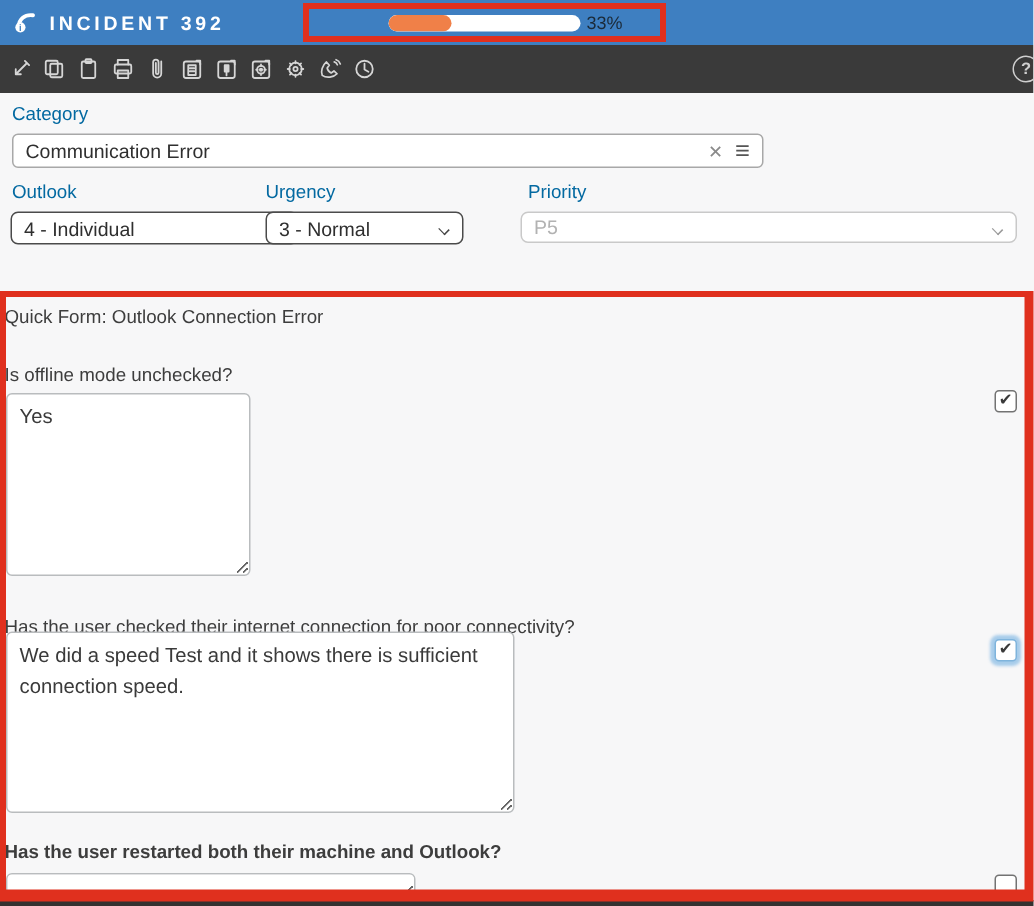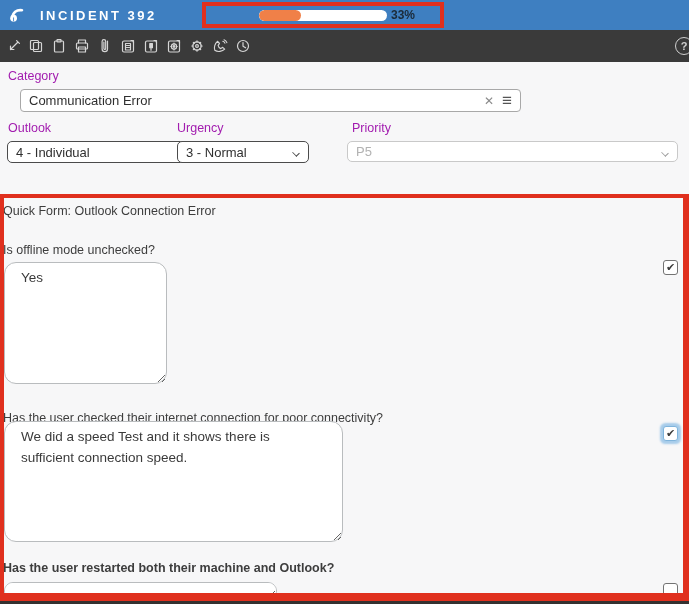--- a/index.html
+++ b/index.html
@@ -4,46 +4,46 @@
 <style>
   * { margin:0; padding:0; box-sizing:border-box; }
   html,body { width:689px; height:604px; }
   body { font-family:"Liberation Sans", sans-serif; background:#f7f7f8; overflow:hidden; }
   #page { position:relative; width:689px; height:604px; background:#f7f7f8; }
 
   
   .header { position:absolute; left:0; top:0; width:689px; height:30px;
             background:var(--header-blue,#3e7fc1); display:flex; align-items:center; }
   .header-icon { margin-left:9px; display:flex; align-items:center; }
-  .header-title { color:#fff; font-size:13px; font-weight:bold; letter-spacing:2.5px; margin-left:14px; }
+  .header-title { color:#fff; font-size:13px; font-weight:bold; letter-spacing:2.5px; margin-left:7px; }
   .progress-track { position:absolute; left:259px; top:10px; width:128px; height:11px;
                     background:#fff; border-radius:6px; overflow:hidden; }
   .progress-fill { height:100%; background:var(--progress-orange,#f08048); border-radius:6px; }
-  .progress-label { position:absolute; left:391px; top:8px; font-size:12px; font-weight:bold; color:#1b2a38; }
+  .progress-label { position:absolute; left:391px; top:8px; font-size:12px; font-weight:normal; color:#1b2a38; }
   .redbox1 { position:absolute; left:202px; top:2px; width:242px; height:26px;
              border:4px solid var(--annotation-red,#e0301e); pointer-events:none; z-index:20; }
 
   
   .toolbar { position:absolute; left:0; top:30px; width:689px; height:32px;
              background:var(--toolbar-dark,#3a3a3a); display:flex; align-items:center;
              padding-left:5px; gap:7px; }
   .tool-btn { width:16px; height:17px; display:flex; align-items:center; justify-content:center; cursor:pointer; }
   .tool-btn svg { stroke:#d6d6d6; fill:none; stroke-width:1.2; stroke-linecap:round; stroke-linejoin:round; }
   .help-btn { position:absolute; right:-4px; top:7px; width:18px; height:18px; border:1.4px solid #cfcfcf;
               border-radius:50%; color:#cfcfcf; font-size:11px; font-weight:bold;
               display:flex; align-items:center; justify-content:center; cursor:pointer; }
 
   
-  .fld-label { position:absolute; font-size:12.5px; color:#a21caf; }
+  .fld-label { position:absolute; font-size:12.5px; color:#0369a1; }
   .lbl-category { left:8px;  top:69px; }
   .lbl-impact   { left:8px;  top:121px; }
   .lbl-urgency  { left:177px; top:121px; }
   .lbl-priority { left:352px; top:121px; }
 
-  .category-input { position:absolute; left:20px; top:89px; width:501px; height:23px;
+  .category-input { position:absolute; left:8px; top:89px; width:501px; height:23px;
                     background:#fff; border:1px solid #a8a8a8; border-radius:4px;
                     display:flex; align-items:center; font-size:13px; color:#2f2f2f; padding:6px 8px; }
   .category-value { flex:1; }
   .clear-x { color:#8a8a8a; font-size:12px; cursor:pointer; margin-right:8px; }
   .menu-lines { color:#555; font-size:17px; line-height:10px; cursor:pointer; }
 
   .select { position:absolute; top:141px; height:22px; background:#fff; border-radius:5px;
             font-size:13px; color:#2f2f2f; display:flex; align-items:center; padding:0 8px; cursor:pointer; }
   .select .chev { position:absolute; right:9px; top:8px; width:6px; height:6px;
                   border-right:1.4px solid #444; border-bottom:1.4px solid #444; transform:rotate(45deg) scale(1,0.8); }
@@ -52,23 +52,23 @@
   .sel-priority{ left:347px; width:331px; height:21px; border:1px solid #c9c9c9; color:#b2b2b2; cursor:default; }
   .sel-priority .chev { border-color:#9a9a9a; }
 
   
   .qf-text { position:absolute; font-size:12.5px; color:#3d3d3d; white-space:nowrap; }
   .qf-title { left:3px; top:204px; }
   .q1-label { left:3px; top:243px; }
   .q2-label { left:3px; top:403px;margin-top:8px; }
   .q3-label { left:3px; top:561px;font-weight:bold; }
 
-  textarea.answer { position:absolute; background:#fff; border:1px solid #b9bcbe; border-radius:12px;
+  textarea.answer { position:absolute; background:#fff; border:1px solid #b9bcbe; border-radius:4px;
                     font-family:"Liberation Sans", sans-serif; font-size:13.5px; color:#3a3a3a;
-                    padding:5px 16px; line-height:1.55; resize:both; outline:none; }
+                    padding:5px 8px; line-height:1.55; resize:both; outline:none; }
   .ta1 { left:4px; top:262px; width:163px; height:122px; }
   .ta2 { left:4px; top:421px; width:339px; height:121px; }
   .ta3 { left:4px; top:582px; width:273px; height:18px; border-radius:4px 4px 0 0; }
 
   .checkbox { position:absolute; width:15px; height:15px; background:#fff; border:1px solid #737373;
               border-radius:3px; display:flex; align-items:center; justify-content:center; cursor:pointer; }
   .checkbox .check { font-size:11px; color:#3a3a3a; line-height:11px; display:none; }
   .checkbox.is-checked .check { display:block; }
   .cb1 { left:663px; top:260px; }
   .cb2 { left:663px; top:426px; border-color:#7fb4dc; box-shadow:0 0 2px 2.5px rgba(140,190,230,0.75); }

